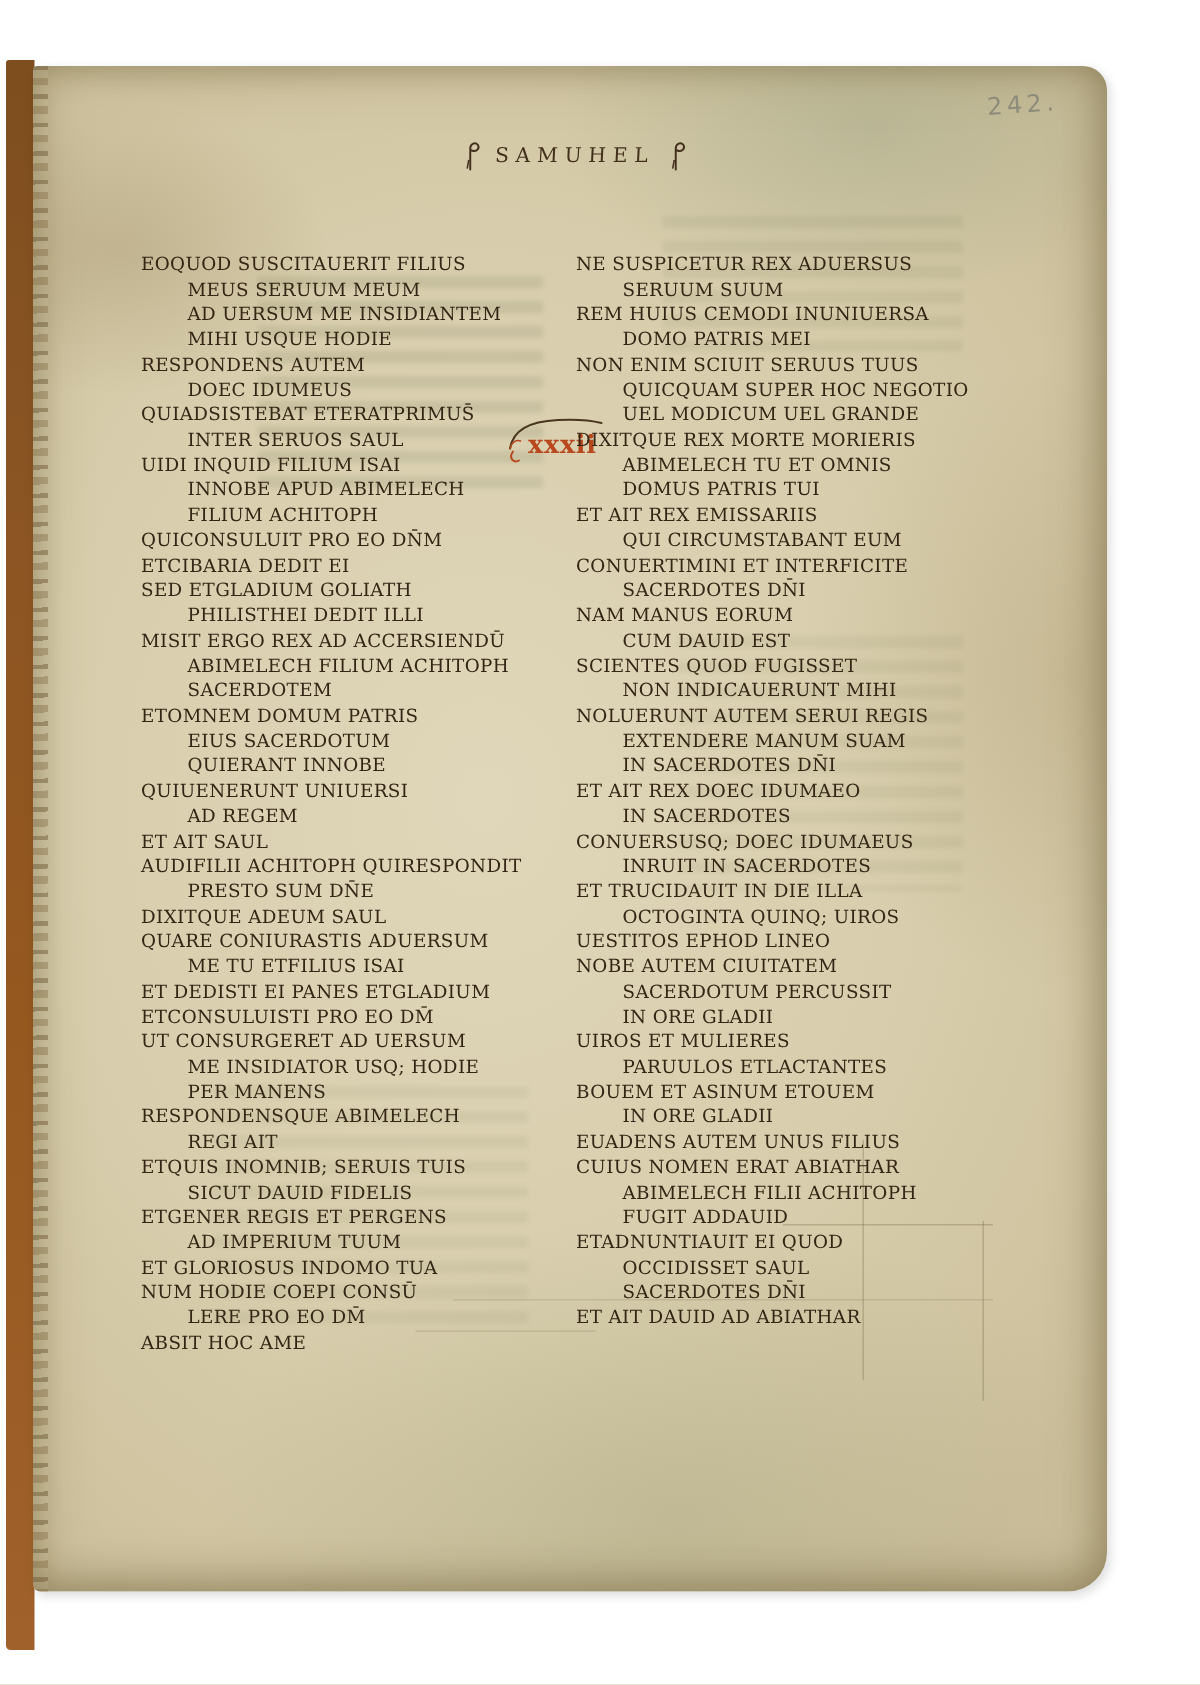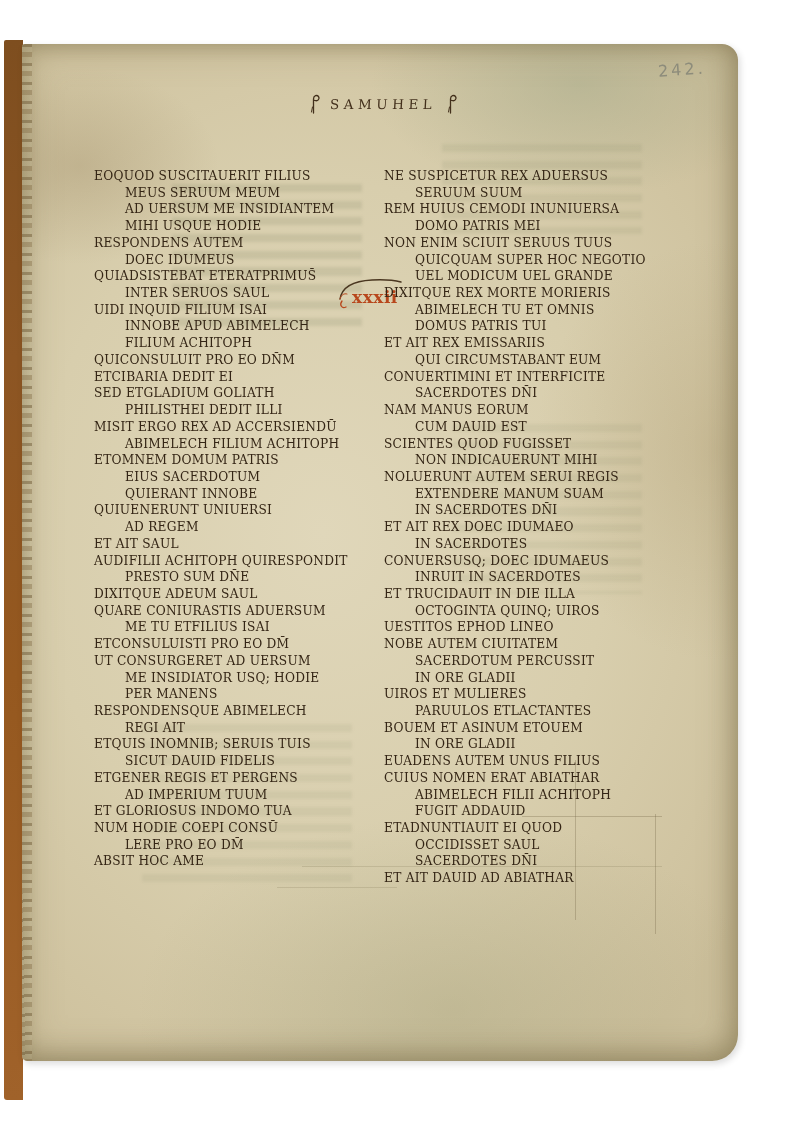--- a/index.html
+++ b/index.html
@@ -158,31 +158,33 @@
         <div class="line ind">INTER SERUOS SAUL</div>
         <div class="line">UIDI INQUID FILIUM ISAI</div>
         <div class="line ind">INNOBE APUD ABIMELECH</div>
         <div class="line ind">FILIUM ACHITOPH</div>
         <div class="line">QUICONSULUIT PRO EO DN̄M</div>
         <div class="line">ETCIBARIA DEDIT EI</div>
         <div class="line">SED ETGLADIUM GOLIATH</div>
         <div class="line ind">PHILISTHEI DEDIT ILLI</div>
         <div class="line">MISIT ERGO REX AD ACCERSIENDŪ</div>
         <div class="line ind">ABIMELECH FILIUM ACHITOPH</div>
+        <div class="line ind">SACERDOTEM</div>
         <div class="line">ETOMNEM DOMUM PATRIS</div>
         <div class="line ind">EIUS SACERDOTUM</div>
         <div class="line ind">QUIERANT INNOBE</div>
         <div class="line">QUIUENERUNT UNIUERSI</div>
         <div class="line ind">AD REGEM</div>
         <div class="line">ET AIT SAUL</div>
         <div class="line">AUDIFILII ACHITOPH QUIRESPONDIT</div>
         <div class="line ind">PRESTO SUM DN̄E</div>
         <div class="line">DIXITQUE ADEUM SAUL</div>
         <div class="line">QUARE CONIURASTIS ADUERSUM</div>
         <div class="line ind">ME TU ETFILIUS ISAI</div>
+        <div class="line">ET DEDISTI EI PANES ETGLADIUM</div>
         <div class="line">ETCONSULUISTI PRO EO DM̄</div>
         <div class="line">UT CONSURGERET AD UERSUM</div>
         <div class="line ind">ME INSIDIATOR USQ; HODIE</div>
         <div class="line ind">PER MANENS</div>
         <div class="line">RESPONDENSQUE ABIMELECH</div>
         <div class="line ind">REGI AIT</div>
         <div class="line">ETQUIS INOMNIB; SERUIS TUIS</div>
         <div class="line ind">SICUT DAUID FIDELIS</div>
         <div class="line">ETGENER REGIS ET PERGENS</div>
         <div class="line ind">AD IMPERIUM TUUM</div>

